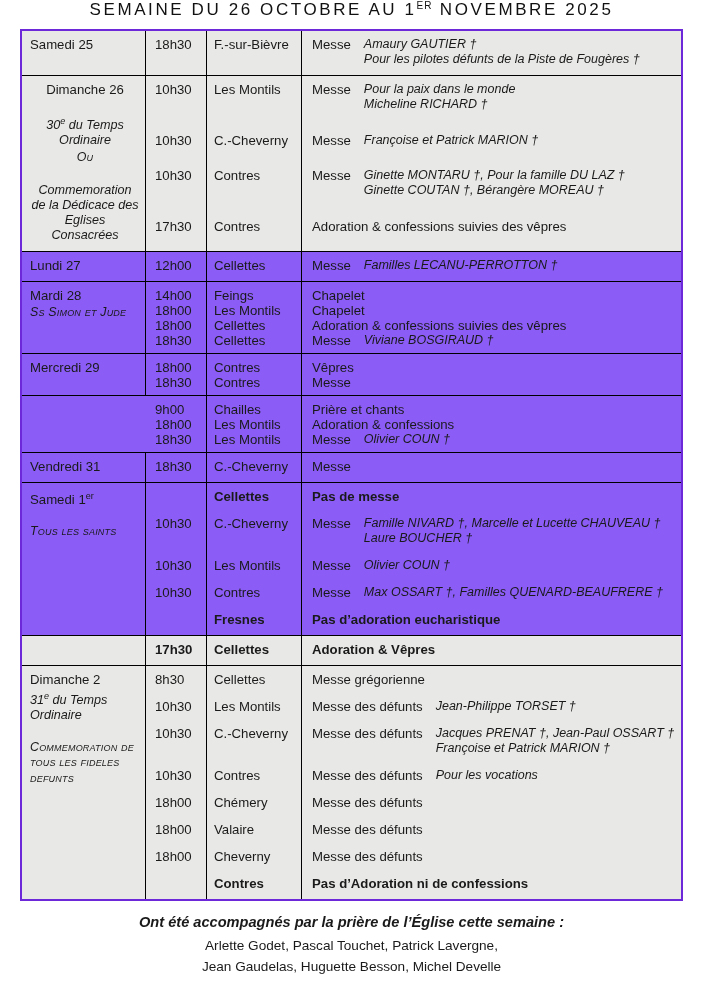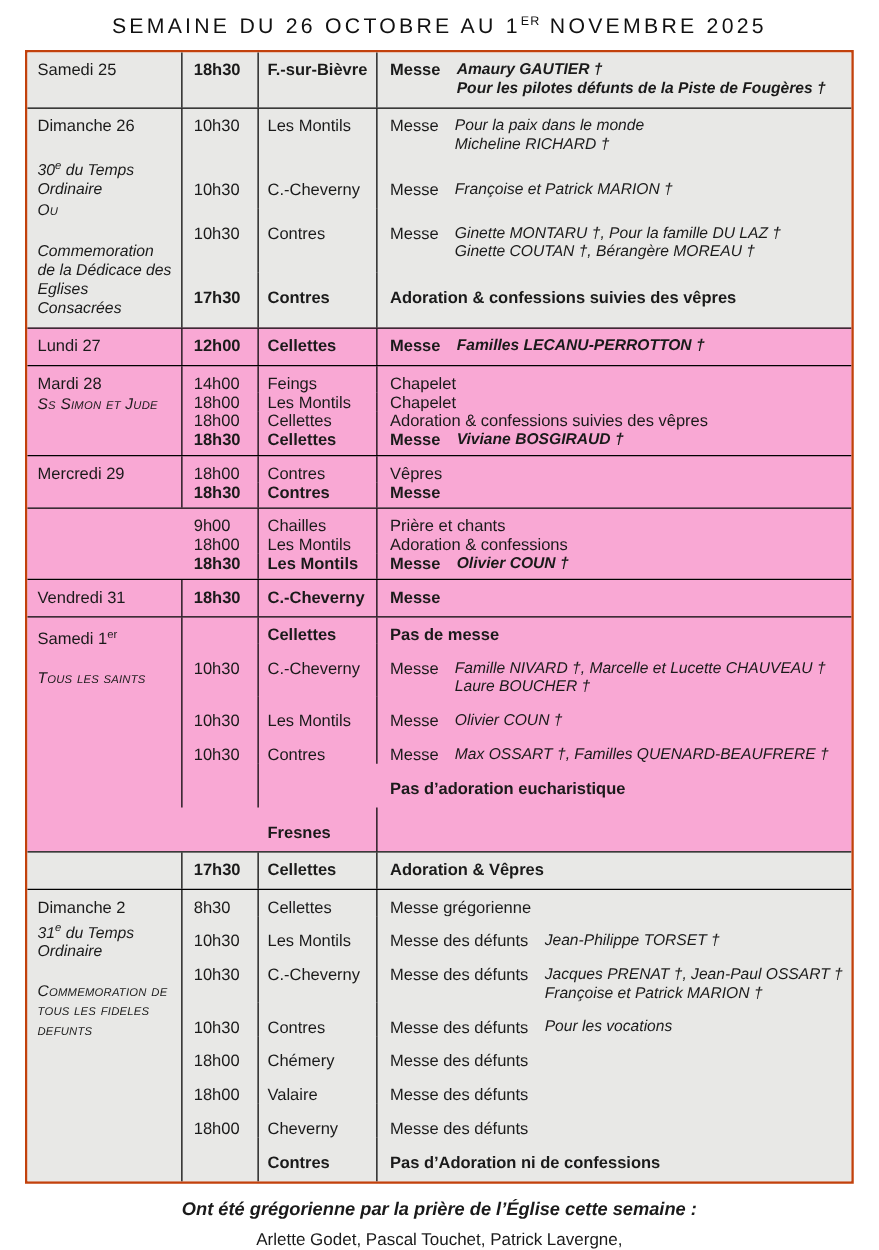--- a/index.html
+++ b/index.html
@@ -7,54 +7,53 @@
     width:703px;height:1000px;overflow:hidden;
     font-family:"Liberation Sans",sans-serif;
     color:#1a1a1a;
     -webkit-font-smoothing:antialiased;
   }
   .page{width:703px;height:1000px;position:relative;box-sizing:border-box;}
 
   
   .title{
     text-align:center;
-    padding-top:11px;
     font-size:17px;
     letter-spacing:2.6px;
     color:#111;
     white-space:nowrap;
   }
   .title sup{font-size:10px;letter-spacing:1px;vertical-align:6px;}
 
   
   .table{
     margin:9px auto 0 20px;
     width:663px;
-    border:2px solid #c2410c;
+    border:2px solid #6d28d9;
     box-sizing:border-box;
     background:#fff;
   }
   .block{
     display:grid;
     grid-template-columns:124px 61px 95px 1fr;
-    background:#f9a8d4;
+    background:#8b5cf6;
     align-items:stretch;
   }
   .block.gray{background:#e8e8e6;}
   .block + .block{border-top:1.5px solid #000;}
 
   .cell{box-sizing:border-box;font-size:13.2px;line-height:15px;}
   .day-cell{border-right:1.2px solid #000;padding:6px 5px 8px 8px;grid-column:1;}
   .time-cell{border-right:1.2px solid #000;padding-left:9px;grid-column:2;}
   .place-cell{border-right:1.2px solid #000;padding-left:7px;grid-column:3;}
   .desc-cell{padding-left:10px;padding-right:14px;grid-column:4;display:flex;gap:13px;overflow:hidden;}
 
   .cell.first{padding-top:6px;}
   .cell.gap{padding-top:12px;}
-  .cell.last{padding-bottom:8px;font-weight:bold;}
+  .cell.last{padding-bottom:8px;}
   .block.tight .cell.last{padding-bottom:5px;}
 
   .b{font-weight:bold;}
 
   .day-name{font-size:13.2px;}
   .day-name sup{font-size:9px;}
   .day-sub{margin-top:2px;}
   .day-sub.space{margin-top:17px;}
   .day-sub.italic{font-style:italic;font-size:12.6px;line-height:15px;}
   .day-sub.italic sup{font-size:9px;}
@@ -87,21 +86,21 @@
         <div class="cell place-cell first last">F.-sur-Bièvre</div>
         <div class="cell desc-cell first last">
           <span class="activity">Messe</span>
           <div class="intent">
             <div>Amaury GAUTIER †</div>
             <div>Pour les pilotes défunts de la Piste de Fougères †</div>
           </div>
         </div>
       </div>
       <div class="block gray">
-        <div class="cell day-cell" style="grid-row: 1 / span 4;">
+        <div class="cell day-cell" style="grid-row: 1 / span 4; text-align: center;">
           <div class="day-name">Dimanche 26</div>
           <div class="day-sub italic space">30<sup>e</sup> du Temps Ordinaire</div>
           <div class="day-sub sc">Ou</div>
           <div class="day-sub italic space">Commemoration de la Dédicace des Eglises Consacrées</div>
         </div>
         <div class="cell time-cell first">10h30</div>
         <div class="cell place-cell first">Les Montils</div>
         <div class="cell desc-cell first">
           <span class="activity">Messe</span>
           <div class="intent">
@@ -248,24 +247,24 @@
         </div>
         <div class="cell time-cell gap">10h30</div>
         <div class="cell place-cell gap">Contres</div>
         <div class="cell desc-cell gap">
           <span class="activity">Messe</span>
           <div class="intent">
             <div>Max OSSART †, Familles QUENARD-BEAUFRERE †</div>
           </div>
         </div>
         <div class="cell time-cell gap last b"></div>
+        <div class="cell place-cell gap last b">Fresnes</div>
         <div class="cell desc-cell gap last b">
           <span class="activity">Pas d’adoration eucharistique</span>
         </div>
-        <div class="cell place-cell gap last b">Fresnes</div>
       </div>
       <div class="block gray">
         <div class="cell day-cell" style="grid-row: 1 / span 1;">
           <div class="day-name"></div>
         </div>
         <div class="cell time-cell first last b">17h30</div>
         <div class="cell place-cell first last b">Cellettes</div>
         <div class="cell desc-cell first last b">
           <span class="activity">Adoration &amp; Vêpres</span>
         </div>
@@ -323,20 +322,20 @@
         </div>
         <div class="cell time-cell gap last b"></div>
         <div class="cell place-cell gap last b">Contres</div>
         <div class="cell desc-cell gap last b">
           <span class="activity">Pas d’Adoration ni de confessions</span>
         </div>
       </div>
     </div>
 
   <div class="footer">
-    <div class="footer-heading">Ont été grégorienne par la prière de l’Église cette semaine :</div>
+    <div class="footer-heading">Ont été accompagnés par la prière de l’Église cette semaine :</div>
     <div class="footer-names">
       <div>Arlette Godet, Pascal Touchet, Patrick Lavergne,</div>
       <div>Jean Gaudelas, Huguette Besson, Michel Develle</div>
     </div>
   </div>
 
 </div>
 
 </body></html>

